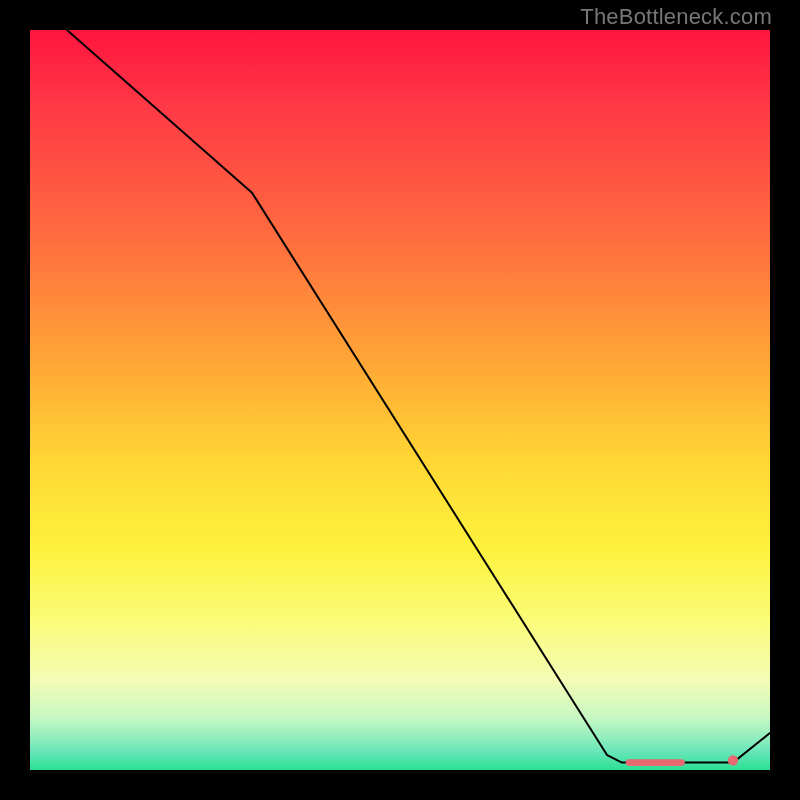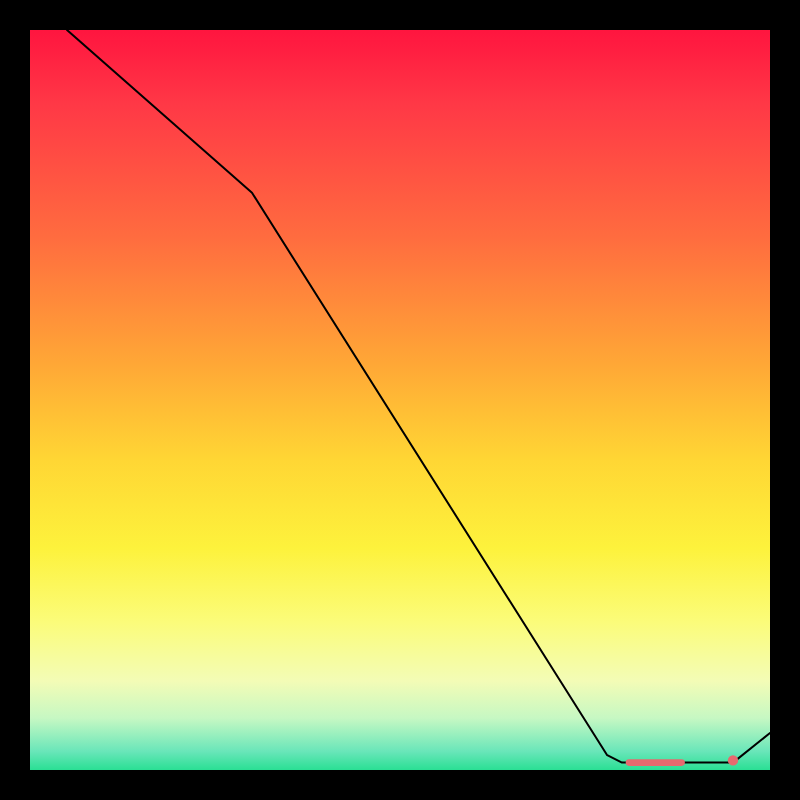--- a/index.html
+++ b/index.html
@@ -54,20 +54,21 @@
     letter-spacing: 0.2px;
     font-weight: 400;
     user-select: none;
   }
 </style>
 </head>
 <body>
 
 <div class="stage">
 
+  <div class="watermark">TheBottleneck.com</div>
 
   <div class="plot">
     <svg class="curve" viewBox="0 0 100 100" preserveAspectRatio="none">
 
       <path d="M5.00 0.00 L30.00 22.00 L78.00 98.00 L80.00 99.00 L95.00 99.00 L100.00 95.00" fill="none" stroke="#000" stroke-width="2" stroke-linecap="round" stroke-linejoin="round" vector-effect="non-scaling-stroke"></path>
 
       <rect x="80.50" y="98.55" width="8.00" height="0.9" rx="0.45" ry="0.45" fill="#e66a6f"></rect>
 
       <circle cx="95.00" cy="98.70" r="0.7" fill="#e66a6f"></circle>
     </svg>

